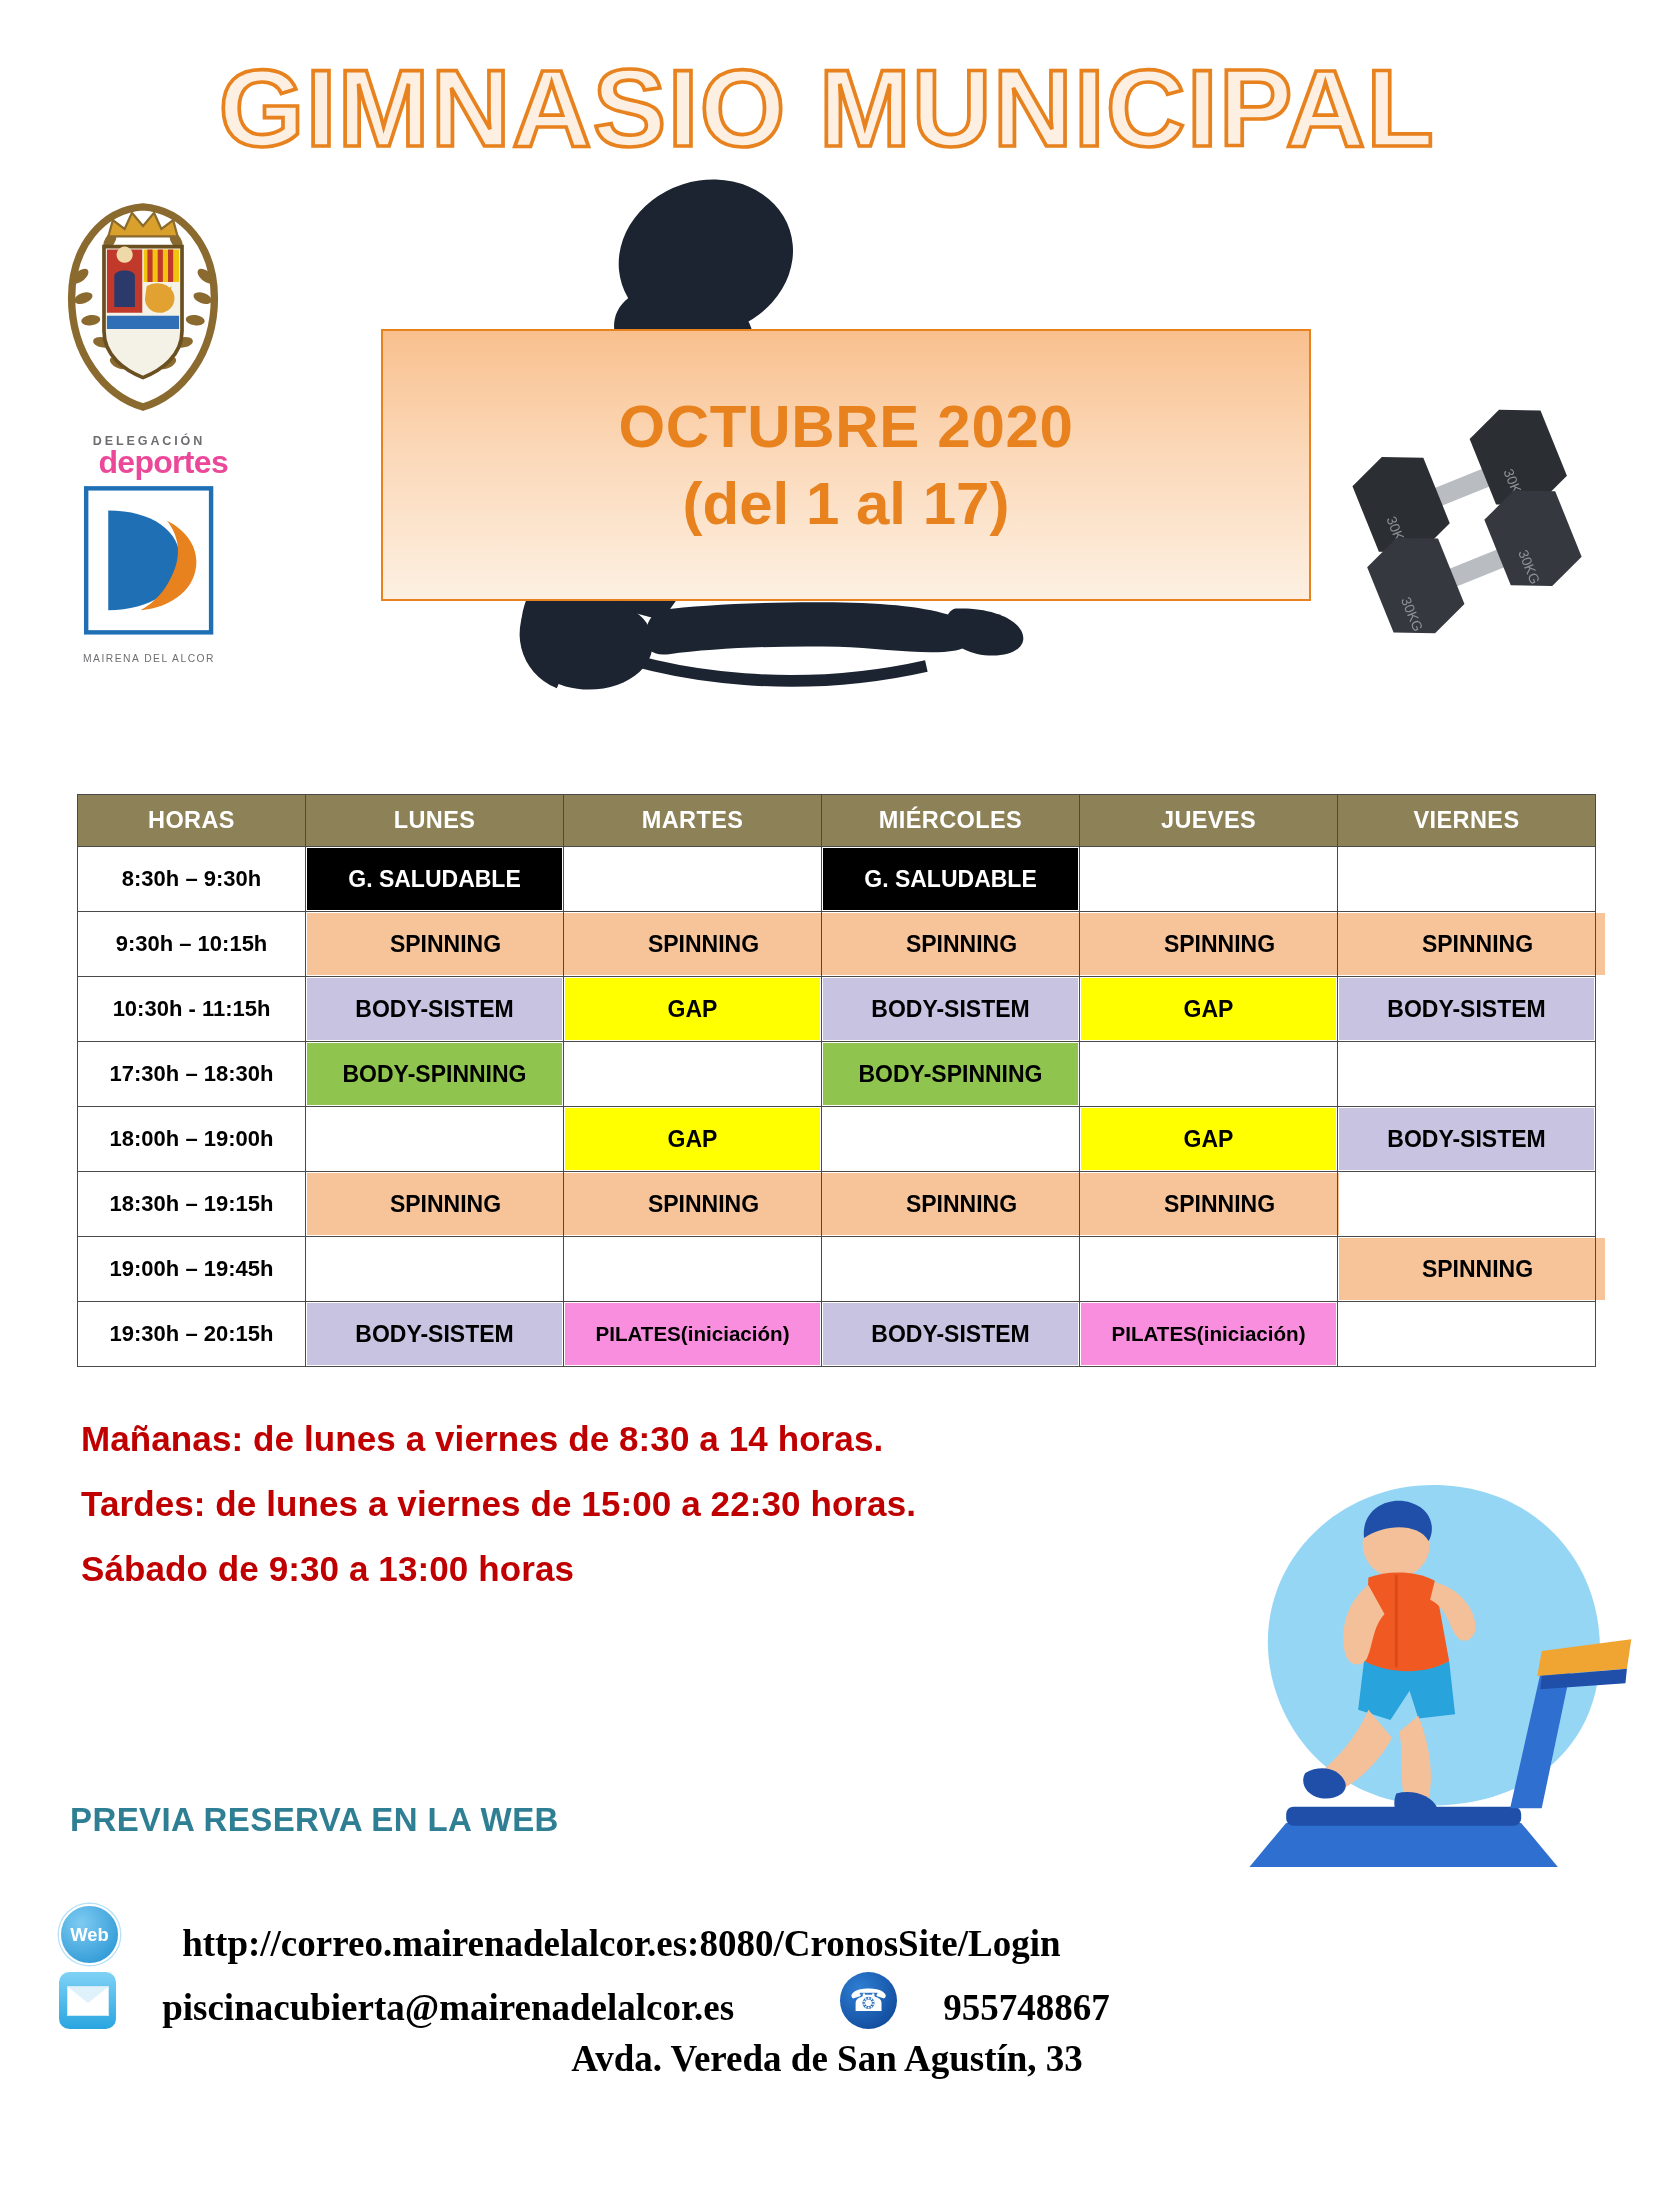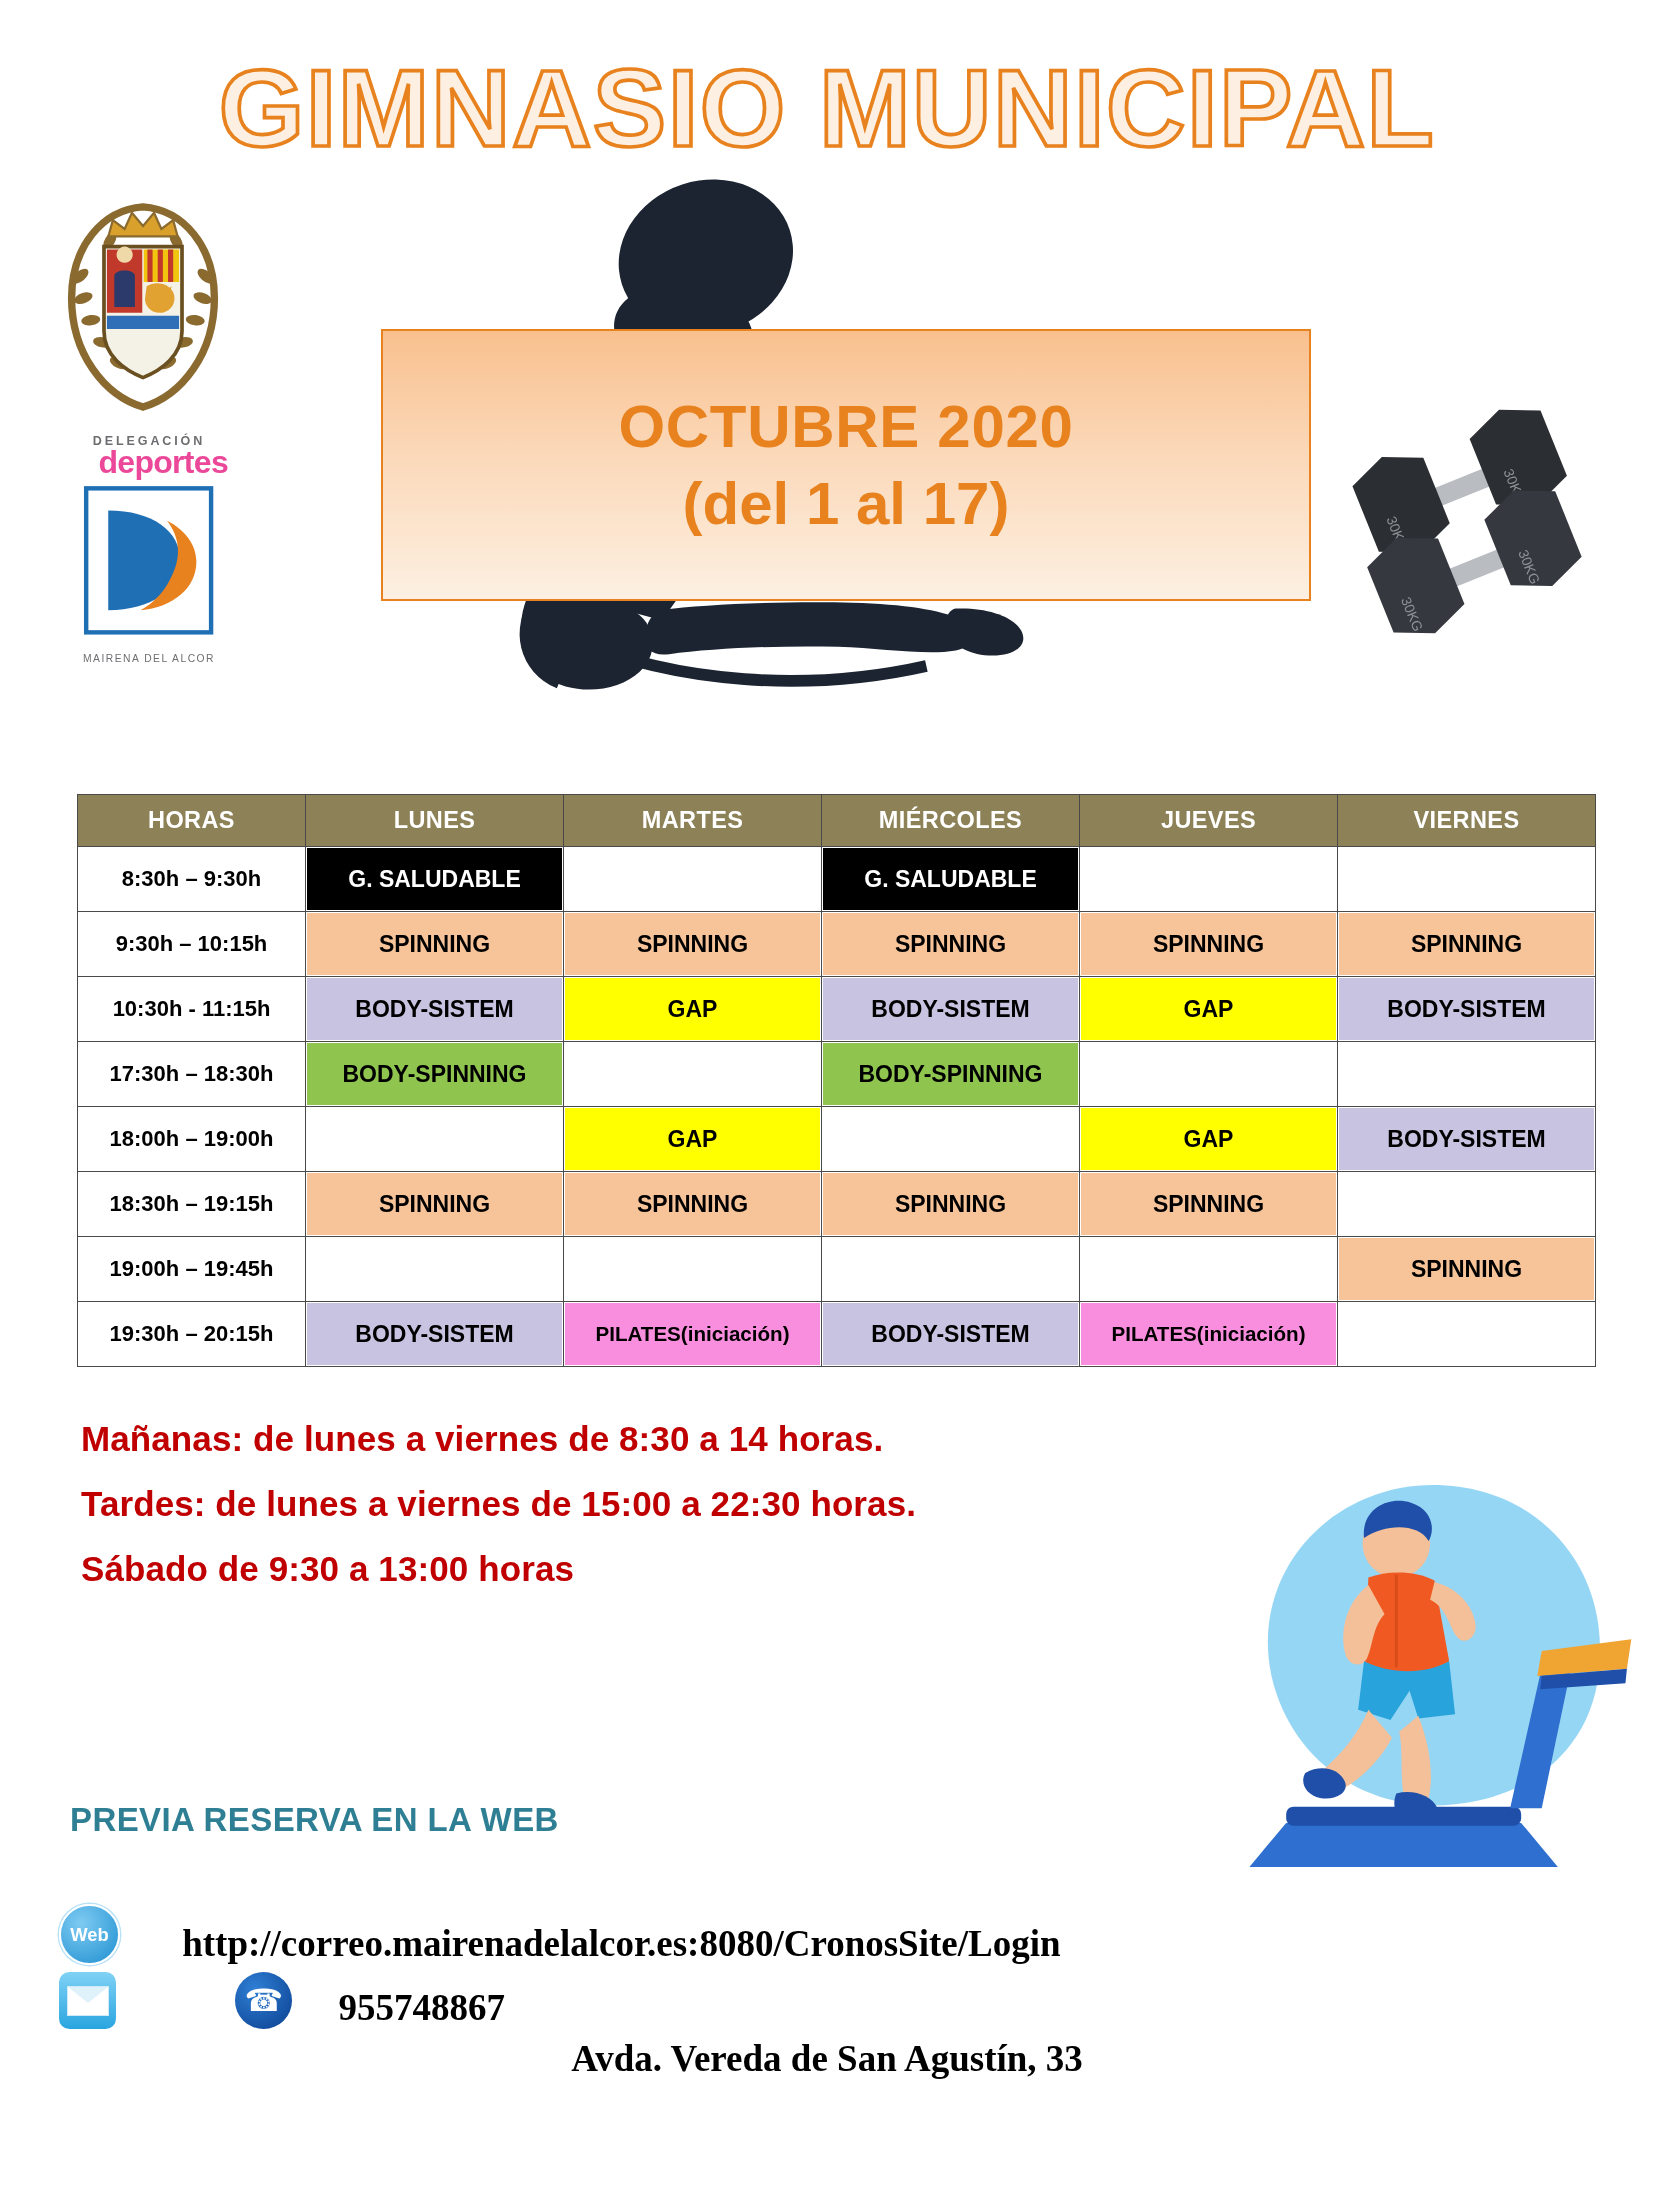--- a/index.html
+++ b/index.html
@@ -156,21 +156,21 @@
   .schedule td.hours {
     background: #ffffff;
     font-size: 22px;
   }
   .schedule col.c-hours { width: 228px; }
   .schedule col.c-day { width: 258px; }
 
   
   .cls { display: block; width: 100%; height: 100%; line-height: 62px; }
   .c-saludable { background: #000000; color: #ffffff; }
-  .c-spinning  { background: #f7c49a; }
+  .c-spinning  { background: #f7c49a; padding-left: 11px; }
   .c-body      { background: #c8c3e0; }
   .c-gap       { background: #ffff00; }
   .c-bodyspin  { background: #8fc44f; }
   .c-pilates   { background: #f98ede; font-size: 20.6px; }
   .c-empty     { background: #ffffff; }
 
   
   .notes {
     position: absolute;
     left: 81px;
@@ -615,19 +615,20 @@
 
 <div class="contact">
   <div class="contact-row">
     <div class="ico web">Web</div>
     <div class="txt url-line">http://correo.mairenadelalcor.es:8080/CronosSite/Login</div>
   </div>
   <div class="contact-row">
     <div class="ico mail">
         <span class="env"></span>
       </div>
+    <div class="txt">piscinacubierta@mairenadelalcor.es</div>
     <span class="inline-gap"></span>
     <div class="ico phone">☎</div>
     <div class="txt">955748867</div>
   </div>
   <div class="address">Avda. Vereda de San Agustín, 33</div>
 </div>
 
 
 </body></html>

